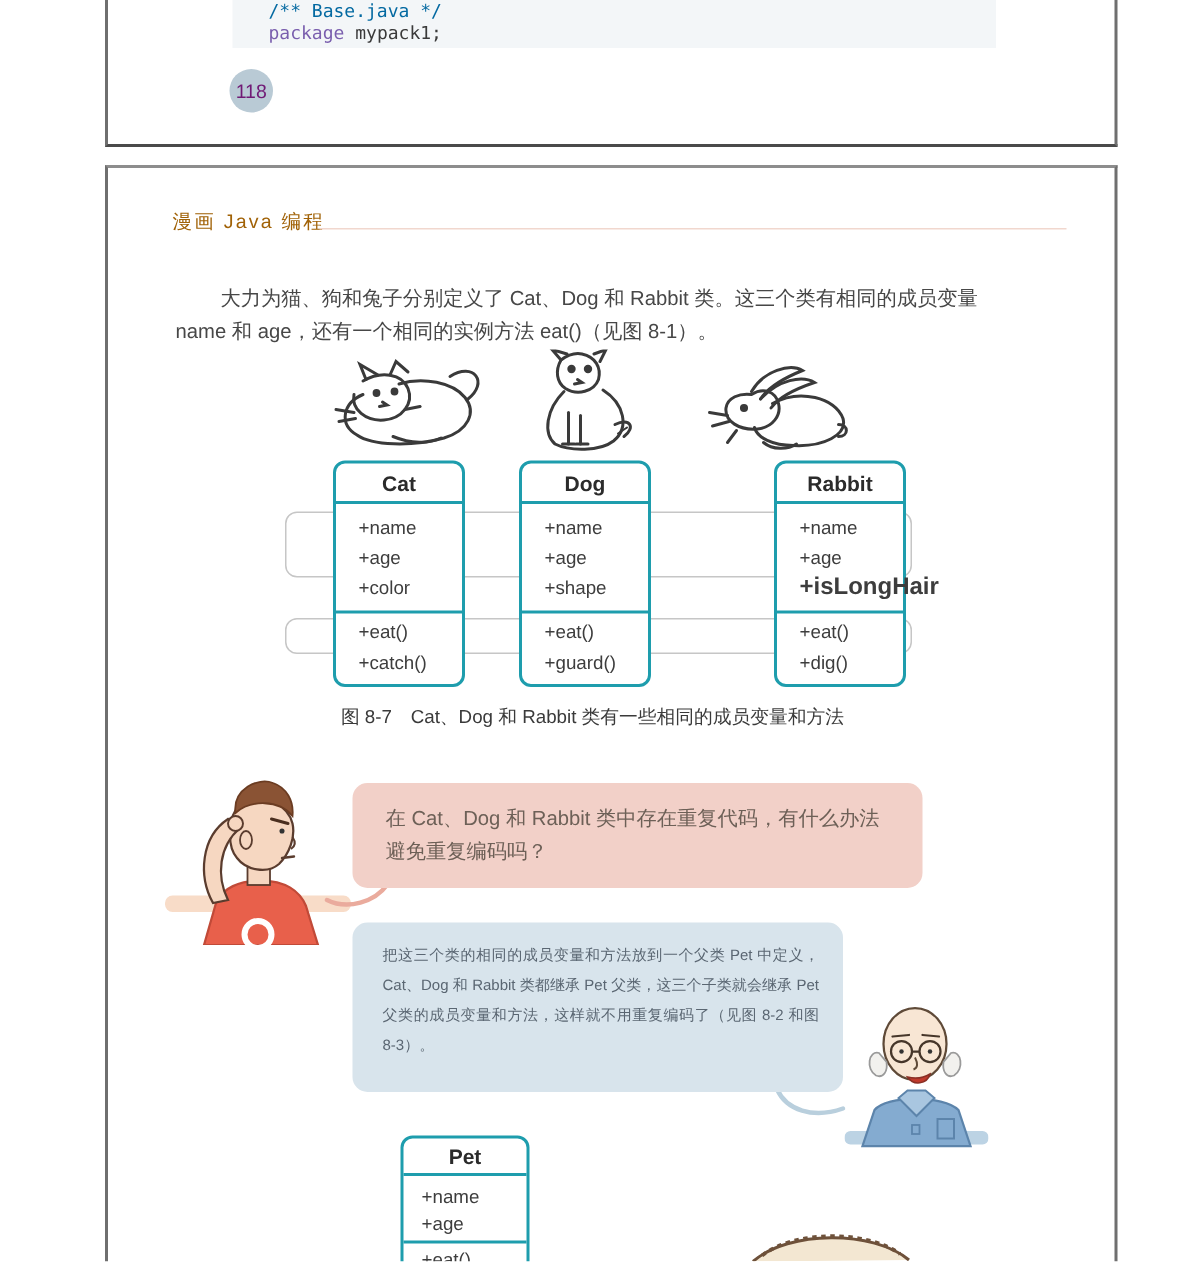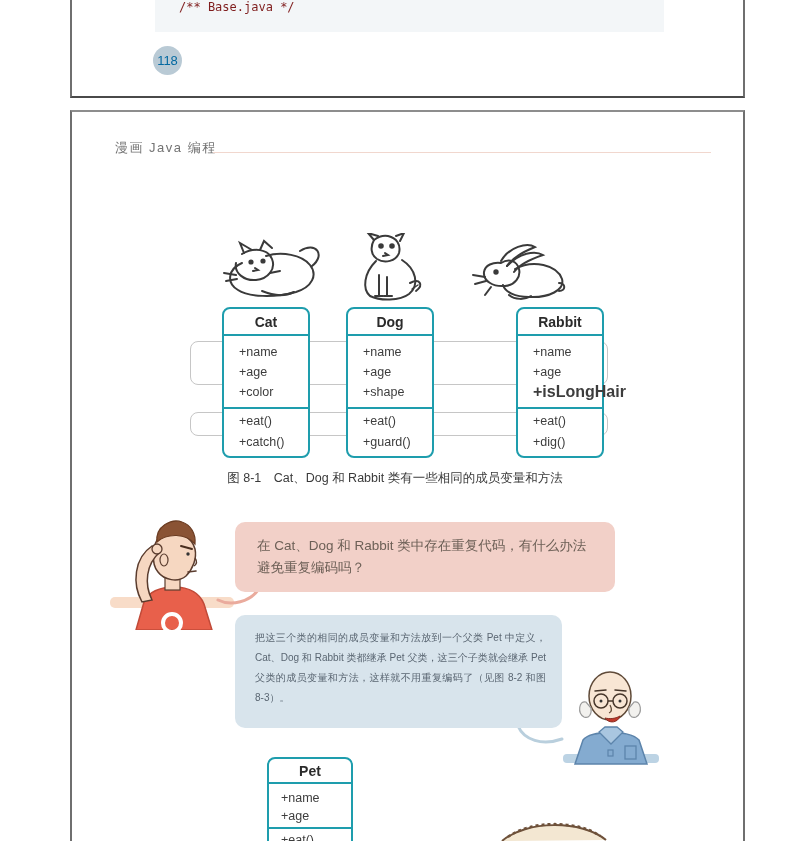--- a/index.html
+++ b/index.html
@@ -17,38 +17,38 @@
     left:70px; top:-4px; width:675px; height:102px;
     border:2px solid #6f6f6f; border-top:none; border-bottom-color:#4a4a4a;
     background:#fff;
   }
   .code-block {
     left:155px; top:0; width:509px; height:34px;
     background:#f3f6f8; padding:2px 0 0 24px;
     font-family:"DejaVu Sans Mono","Liberation Mono",monospace;
     font-size:12px; line-height:15px;
   }
-  .code-comment { color:#7f1d1d;margin-top:16px; }
+  .code-comment { color:#0369a1;margin-top:16px; }
   .code-keyword { color:#7a5fae; }
   .code-plain   { color:#3a3a3a; }
   .page-badge {
     left:153px; top:46px; width:29px; height:29px; border-radius:50%;
-    background:#b9cad5; color:#0369a1; font-size:13px; line-height:29px;
+    background:#b9cad5; color:#701a75; font-size:13px; line-height:29px;
     text-align:center;
   }
 
   
   .page-frame-main {
     left:70px; top:110px; width:675px; height:735px;
     border:2px solid #6f6f6f; border-bottom:none; border-top-color:#8d8d8d;
     background:#fff;
   }
   .running-head {
     left:115px; top:139px; font-size:13px; letter-spacing:1.5px;
-    color:#737373;
+    color:#a16207;
   }
   .running-head-rule {
     left:213px; top:152px; width:498px; height:1px; background:#f1d7ce;
   }
   .intro { left:117px; top:188px; width:552px; font-size:13.5px;
            line-height:22px; color:#474747; }
   .intro .indent { text-indent:30px; }
 
   
   .band {
@@ -100,29 +100,34 @@
 </head>
 <body>
 
 <div class="canvas">
 
   <div class="abs page-frame-top">
     <div class="abs code-block" style="left:83px; top:2px;">
       <div>
         <span class="code-comment">/** Base.java */</span>
       </div>
+      <div><span class="code-keyword">package</span><span class="code-plain"> mypack1;</span></div>
     </div>
     <div class="abs page-badge" style="left:81px; top:50px;">118</div>
   </div>
 
   <div class="abs page-frame-main"></div>
 
   <div class="abs running-head">漫画 Java 编程</div>
   <div class="abs running-head-rule"></div>
 
+  <div class="abs intro">
+    <div class="indent">大力为猫、狗和兔子分别定义了 Cat、Dog 和 Rabbit 类。这三个类有相同的成员变量</div>
+    <div>name 和 age，还有一个相同的实例方法 eat()（见图 8-1）。</div>
+  </div>
 
   <svg class="abs" style="left:220px; top:239px;" width="114" height="64" viewBox="0 0 114 64">
     <g fill="none" stroke="#3a3a3a" stroke-width="2" stroke-linecap="round">
       <path d="M80,12 C96,2 106,16 92,27"></path>
       <path d="M46,17 C62,12 82,16 90,26 C98,36 92,48 76,53 C54,59 28,58 18,51 C6,44 8,30 22,24"></path>
       <path d="M24,14 L20,4 L32,11"></path>
       <path d="M40,11 L44,2 L52,9"></path>
       <path d="M22,15 C34,8 48,10 52,20 C56,30 48,40 36,41 C24,42 14,34 16,24"></path>
       <path d="M42,52 C54,57 66,57 74,53"></path>
       <path d="M16,36 L4,34"></path>
@@ -202,21 +207,21 @@
       <div class="row">+name</div>
       <div class="row">+age</div>
       <div class="row bold-small">+isLongHair</div>
     </div>
     <div class="uml-methods">
       <div class="row">+eat()</div>
       <div class="row">+dig()</div>
     </div>
   </div>
 
-  <div class="abs fig-caption">图 8-1　Cat、Dog 和 Rabbit 类有一些相同的成员变量和方法</div>
+  <div class="abs fig-caption">图 8-7　Cat、Dog 和 Rabbit 类有一些相同的成员变量和方法</div>
 
   <svg class="abs" style="left:108px; top:506px;" width="130" height="124" viewBox="0 0 130 124">
     <rect x="2" y="91" width="124" height="11" rx="5" fill="#f8dcc8"></rect>
     <path d="M28,124 L36,96 C40,86 52,81 66,81 C82,81 92,88 96,98 L104,124 Z" fill="#e8604b" stroke="#c14a38" stroke-width="1.5"></path>
     <circle cx="64" cy="117" r="9" fill="none" stroke="#ffffff" stroke-width="4"></circle>
     <rect x="57" y="70" width="15" height="14" fill="#f6d7c1" stroke="#5a3c2e" stroke-width="1.2"></rect>
     <path d="M52,30 C44,38 43,58 50,66 C56,74 70,77 78,70 C85,63 89,52 87,43 C84,31 70,24 58,28 Z" fill="#f6d7c1" stroke="#5a3c2e" stroke-width="1.5"></path>
     <path d="M49,36 C47,20 64,12 74,16 C83,19 88,28 87,38 C78,27 59,27 49,36 Z" fill="#8a5334" stroke="#6b3c22" stroke-width="1.2"></path>
     <ellipse cx="56" cy="54" rx="4" ry="6" fill="#f6d7c1" stroke="#5a3c2e" stroke-width="1.2"></ellipse>
     <path d="M73,40 L84,43" stroke="#4a2e1e" stroke-width="2" fill="none" stroke-linecap="round"></path>

